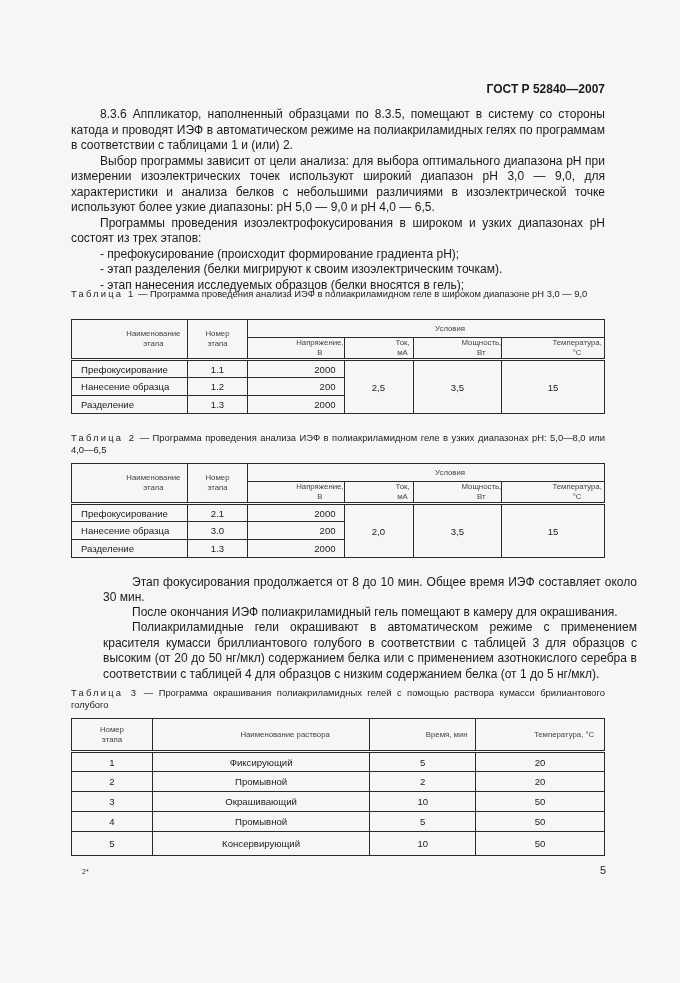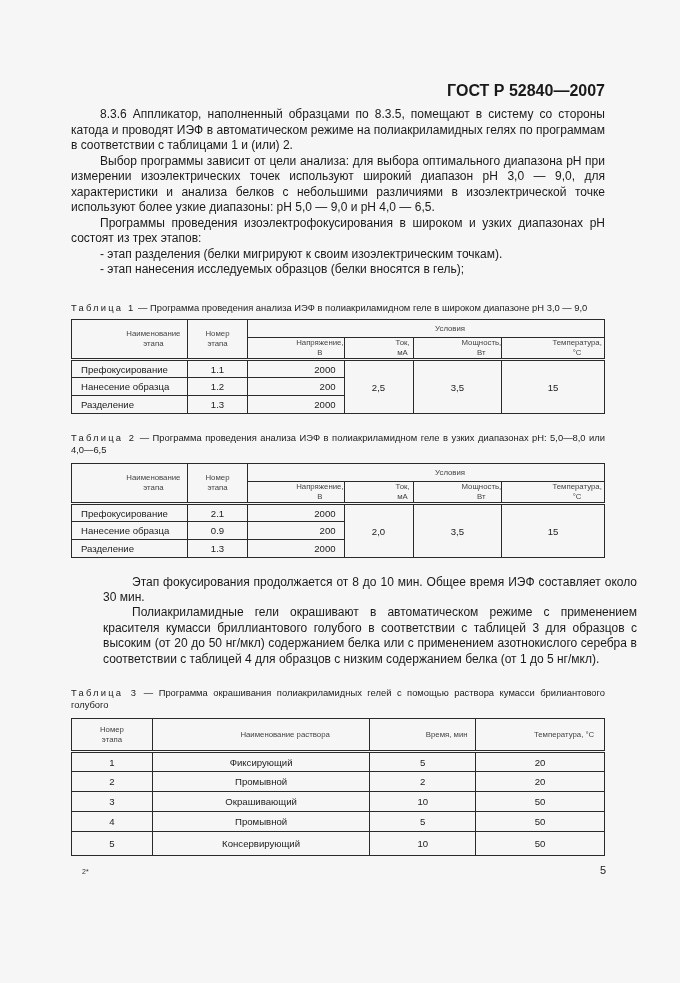--- a/index.html
+++ b/index.html
@@ -1,21 +1,21 @@
 <!DOCTYPE html>
 <html><head>
 <meta charset="utf-8">
 <style>
   html, body { margin:0; padding:0; }
   body {
     width:680px; height:983px; background:#f6f6f6; position:relative;
     font-family:"Liberation Sans", sans-serif; color:#1a1a1a; overflow:hidden;
   }
   .abs { position:absolute; }
-  .hdr { left:400px; top:82px; width:205px; text-align:right; font-weight:bold; font-size:16px; }
+  .hdr { left:400px; top:82px; width:205px; text-align:right; font-weight:bold; font-size:12px; }
   .para { left:71px; width:534px; font-size:12px; line-height:15.5px; text-align:justify; }
   .para p { margin:0; }
   .ind { text-indent:29px; }
   .bullet { padding-left:29px; }
   .bold { font-weight:bold; }
   .cap { left:71px; width:534px; font-size:9.4px; line-height:12px; text-align:justify; color:#222; }
   .cap .sp { letter-spacing:2.2px; }
   table { border-collapse:collapse; position:absolute; font-size:9.6px; color:#222; }
   td, th { border:1px solid #2a2a2a; padding:0; font-weight:normal; }
   th { font-size:7.8px; color:#444; text-align:center; vertical-align:middle; line-height:10px;padding-left:48px; }
@@ -28,25 +28,26 @@
 </style>
 </head>
 <body>
 
 <div class="abs hdr">ГОСТ Р 52840—2007</div>
 
 <div class="abs para" style="top:107px;">
   <p class="ind">8.3.6 Аппликатор, наполненный образцами по 8.3.5, помещают в систему со стороны катода и проводят ИЭФ в автоматическом режиме на полиакриламидных гелях по программам в соответствии с таблицами 1 и (или) 2.</p>
   <p class="ind">Выбор программы зависит от цели анализа: для выбора оптимального диапазона pH при измерении изоэлектрических точек используют широкий диапазон pH 3,0 — 9,0, для характеристики и анализа белков с небольшими различиями в изоэлектрической точке используют более узкие диапазоны: pH 5,0 — 9,0 и pH 4,0 — 6,5.</p>
   <p class="ind">Программы проведения изоэлектрофокусирования в широком и узких диапазонах pH состоят из трех этапов:</p>
+  <p class="bullet">- префокусирование (происходит формирование градиента pH);</p>
   <p class="bullet">- этап разделения (белки мигрируют к своим изоэлектрическим точкам).</p>
   <p class="bullet">- этап нанесения исследуемых образцов (белки вносятся в гель);</p>
 </div>
 
-<div class="abs cap" style="top:302px;">
+<div class="abs cap" style="top:288px;">
   <span class="sp">Таблица 1</span><span> — Программа проведения анализа ИЭФ в полиакриламидном геле в широком диапазоне pH 3,0 — 9,0</span>
 </div>
 <table style="left:71px; top:319px; width:534px;">
   <colgroup>
       <col style="width:131px">
       <col style="width:74px">
       <col style="width:74px">
       <col style="width:76px">
       <col style="width:71px">
       <col style="width:86px">
@@ -113,33 +114,34 @@
   <tr class="first" style="height:18px;">
     <td class="l">Префокусирование</td>
     <td class="c">2.1</td>
     <td class="r">2000</td>
     <td rowspan="3" class="c">2,0</td>
     <td rowspan="3" class="c">3,5</td>
     <td rowspan="3" colspan="2" class="c">15</td>
   </tr>
   <tr style="height:18px;">
     <td class="l">Нанесение образца</td>
-    <td class="c">0.9</td>
+    <td class="c">3.0</td>
     <td class="r">200</td>
   </tr>
   <tr style="height:18px;">
     <td class="l">Разделение</td>
     <td class="c">1.3</td>
     <td class="r">2000</td>
   </tr>
 </tbody>
   </table>
 
 <div class="abs para" style="top:575px;margin-left:32px;">
   <p class="ind" style="line-height:15px;">Этап фокусирования продолжается от 8 до 10 мин. Общее время ИЭФ составляет около 30 мин.</p>
+  <p class="ind" style="line-height:15px;">После окончания ИЭФ полиакриламидный гель помещают в камеру для окрашивания.</p>
   <p class="ind">Полиакриламидные гели окрашивают в автоматическом режиме с применением красителя кумасси бриллиантового голубого в соответствии с таблицей 3 для образцов с высоким (от 20 до 50 нг/мкл) содержанием белка или с применением азотнокислого серебра в соответствии с таблицей 4 для образцов с низким содержанием белка (от 1 до 5 нг/мкл).</p>
 </div>
 
 <div class="abs cap" style="top:687px;">
   <span class="sp">Таблица 3</span><span> — Программа окрашивания полиакриламидных гелей с помощью раствора кумасси брилиантового голубого</span>
 </div>
 <table style="left:71px; top:718px; width:534px;">
   <colgroup>
       <col style="width:81px">
       <col style="width:218px">

